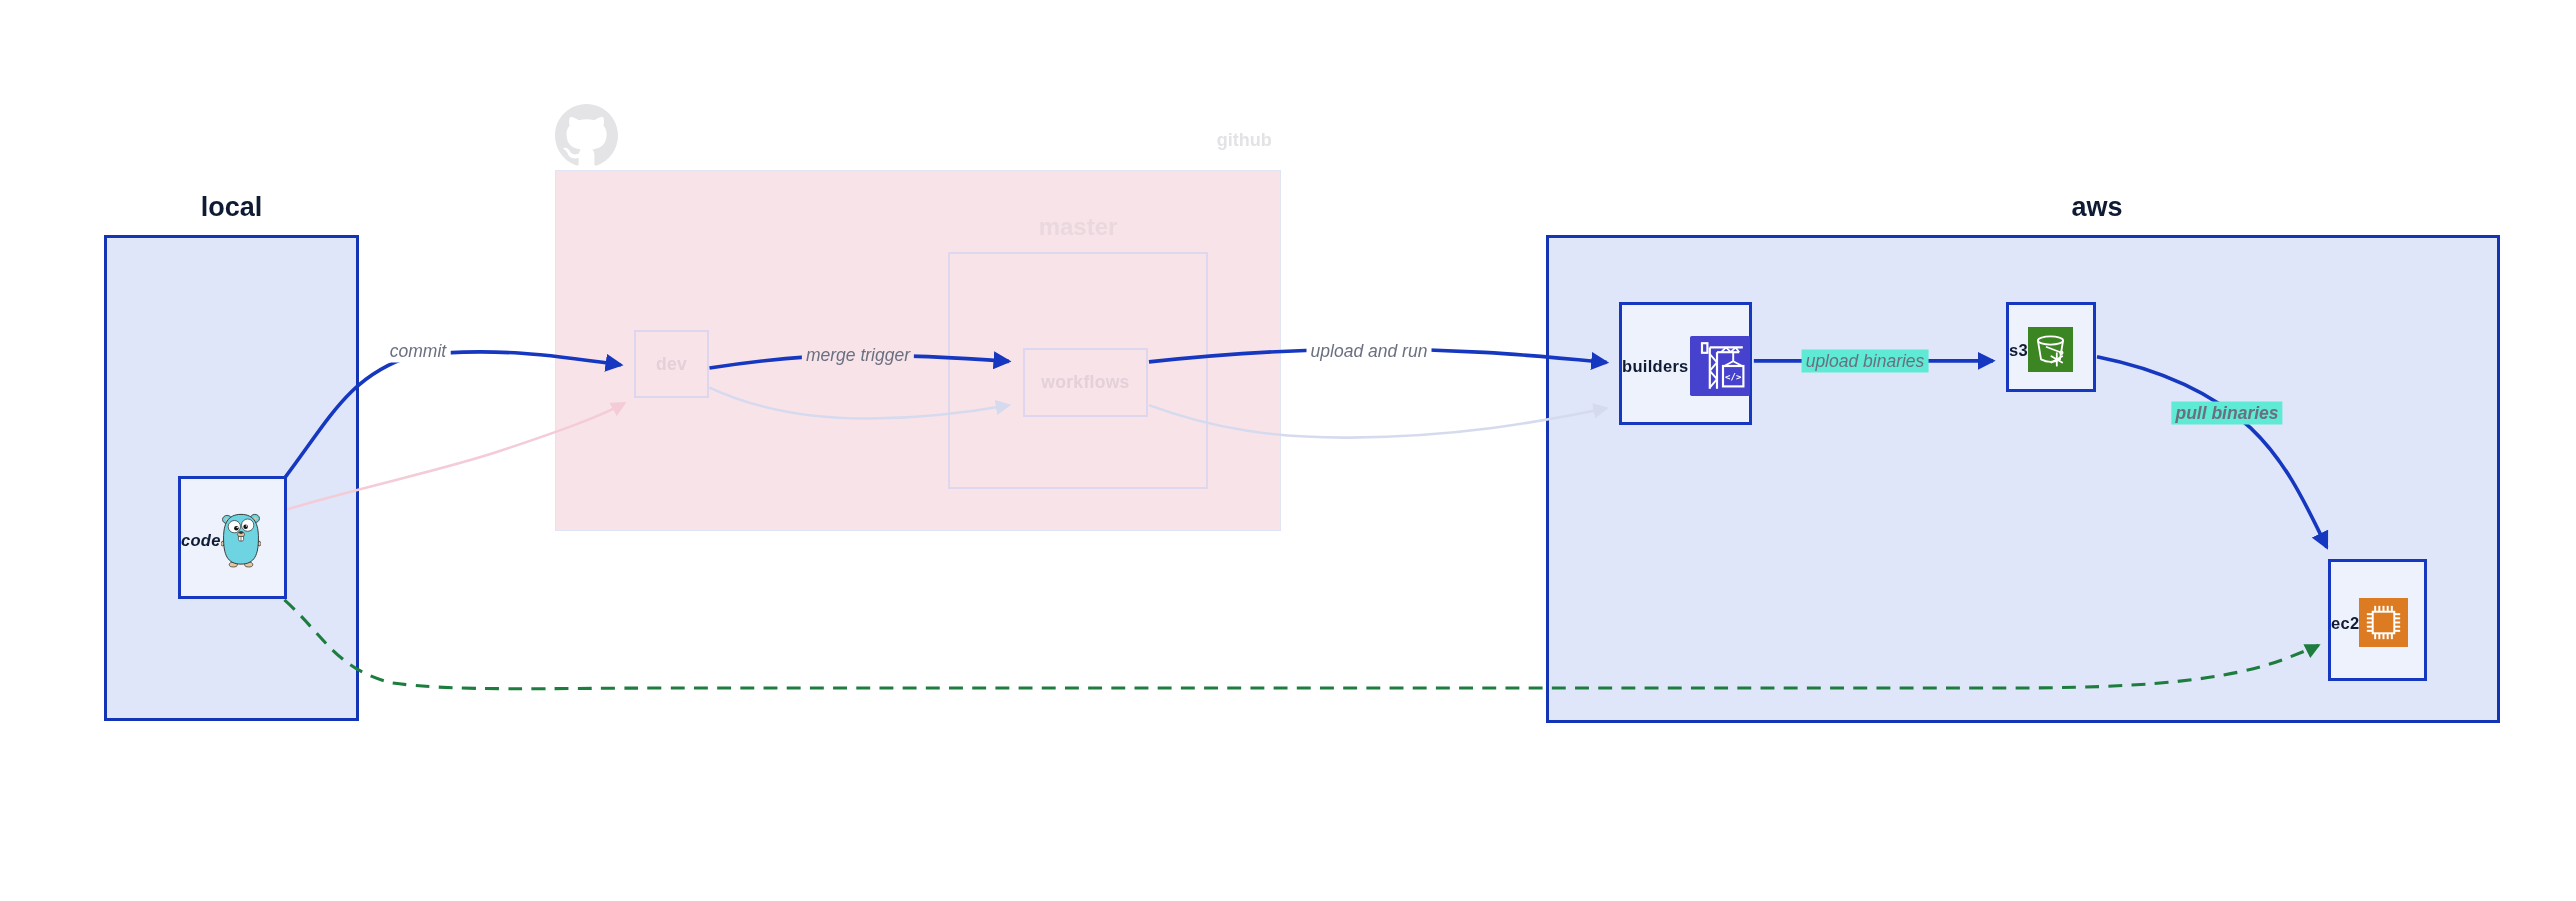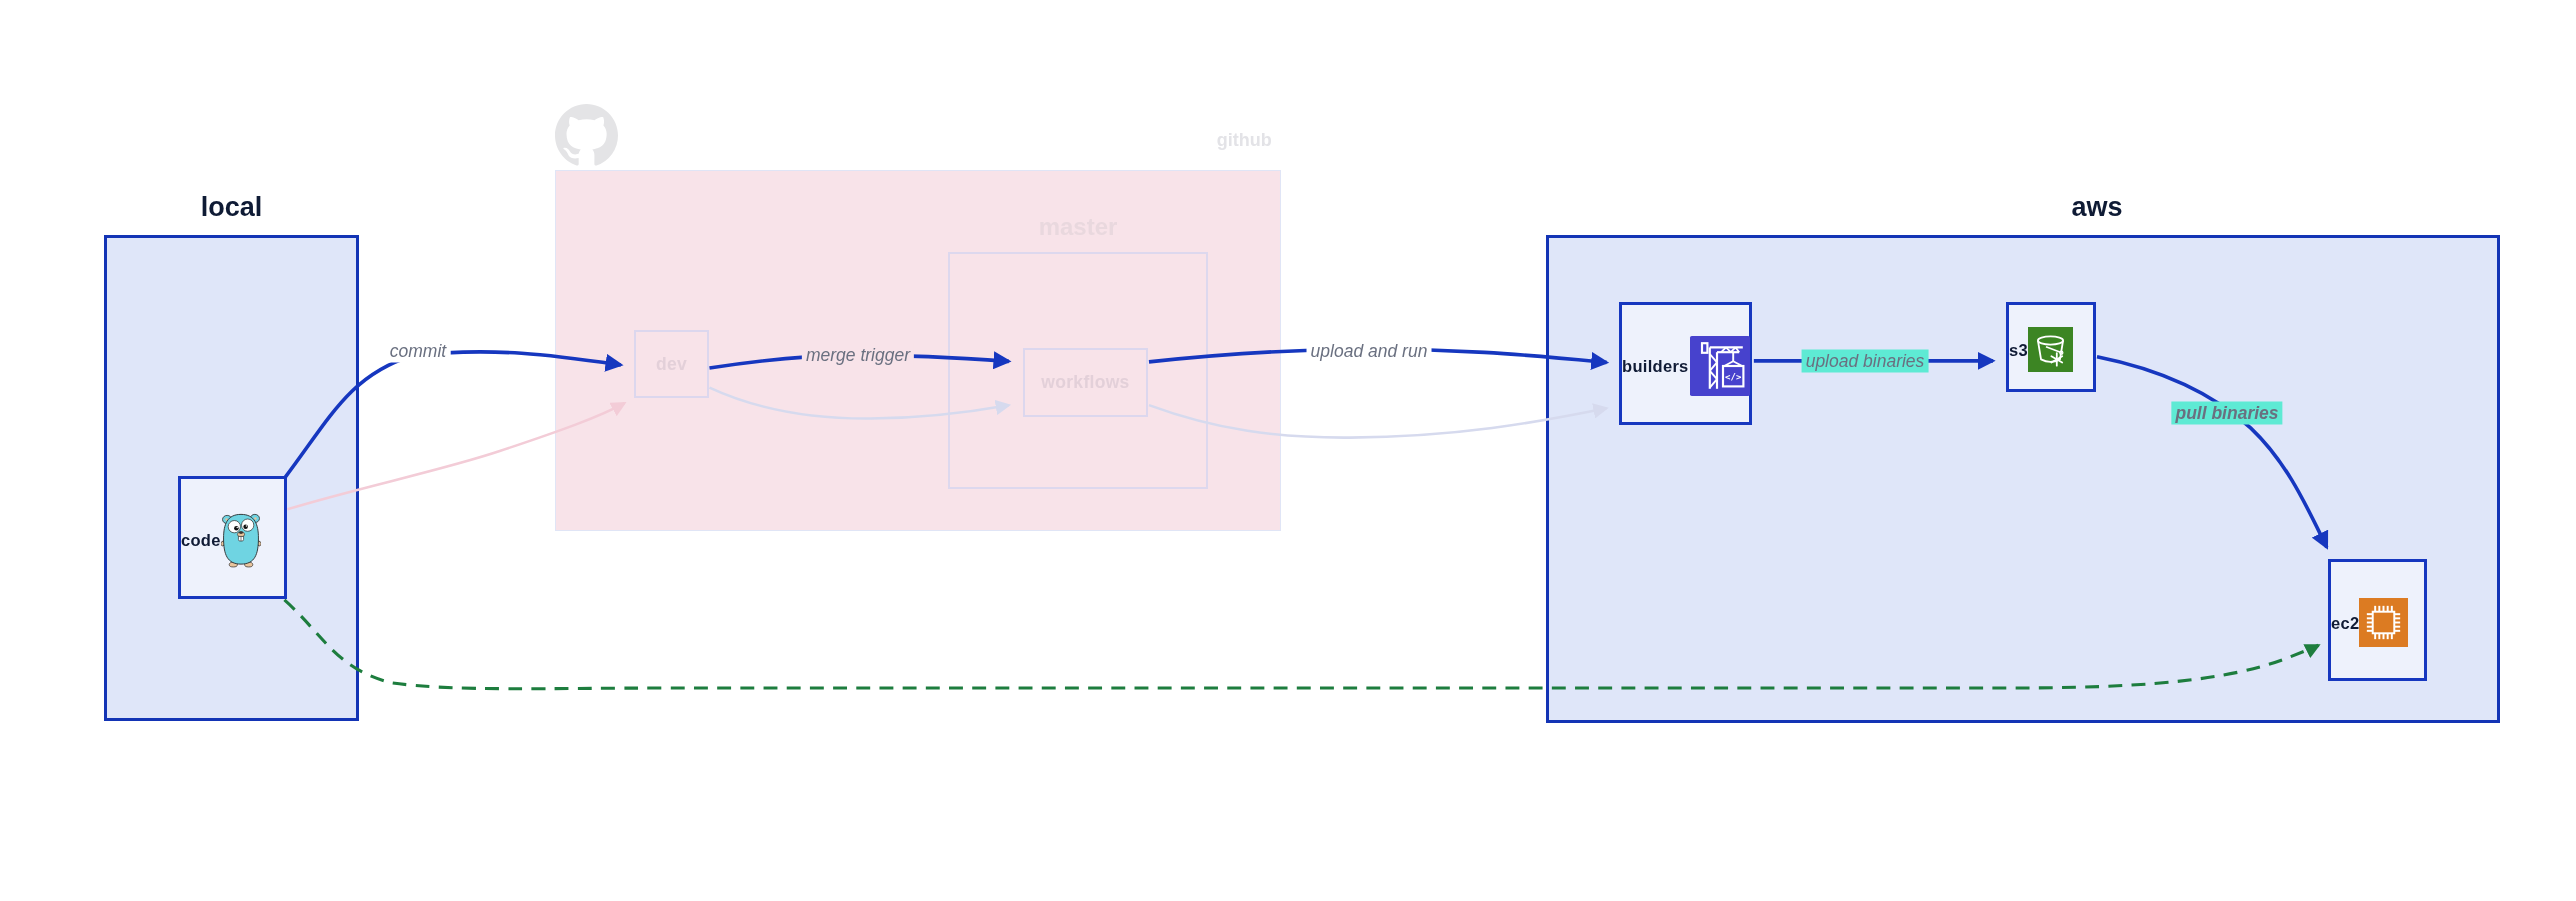--- a/index.html
+++ b/index.html
@@ -89,21 +89,21 @@
 
     <path d="M 2230 702 C 2360 688 2480 680 2600 678 C 2820 674 2980 690 3118 703" fill="none" stroke="#1637bf" stroke-width="7" marker-end="url(#arrow-blue)"></path>
 
     <path d="M 3404 700 L 3868 700" fill="none" stroke="#1637bf" stroke-width="7" marker-end="url(#arrow-blue)"></path>
 
     <path d="M 4070 692 C 4200 718 4300 768 4368 830 C 4440 898 4478 985 4516 1062" fill="none" stroke="#1637bf" stroke-width="7" marker-end="url(#arrow-blue)"></path>
 
     <path d="M 552 1164 C 628 1232 652 1298 760 1325 C 880 1342 1060 1335 1300 1335 L 3900 1335 C 4150 1335 4320 1322 4436 1278 C 4466 1266 4488 1258 4500 1252" fill="none" stroke="#1d7d3e" stroke-width="6" stroke-dasharray="27 18" marker-end="url(#arrow-green)"></path>
   </svg>
 
-  <div class="abs node" style="left:178px;top:476px;width:109px;height:123px;">
+  <div class="abs node" style="left:178px;top:476px;width:109px;height:123px;font-style:italic;">
     <div class="node-title">code</div>
     <div class="icon-wrap" style="margin-top:4.1px;">
       <svg width="40" height="57" viewBox="0 0 78 110">
         <ellipse cx="12" cy="16" rx="9" ry="8" fill="#6fd4e2" stroke="#2f2f2f" stroke-width="1.6"></ellipse>
         <ellipse cx="66" cy="14" rx="9" ry="8" fill="#6fd4e2" stroke="#2f2f2f" stroke-width="1.6"></ellipse>
         <circle cx="11" cy="16" r="2.4" fill="#e8c49c"></circle>
         <circle cx="67" cy="14" r="2.4" fill="#e8c49c"></circle>
         <ellipse cx="6" cy="62" rx="7" ry="4.6" fill="#e8c49c" stroke="#2f2f2f" stroke-width="1.4" transform="rotate(-25 6 62)"></ellipse>
         <ellipse cx="72" cy="62" rx="7" ry="4.6" fill="#e8c49c" stroke="#2f2f2f" stroke-width="1.4" transform="rotate(25 72 62)"></ellipse>
         <ellipse cx="24" cy="104" rx="8" ry="4.6" fill="#e8c49c" stroke="#2f2f2f" stroke-width="1.4"></ellipse>

